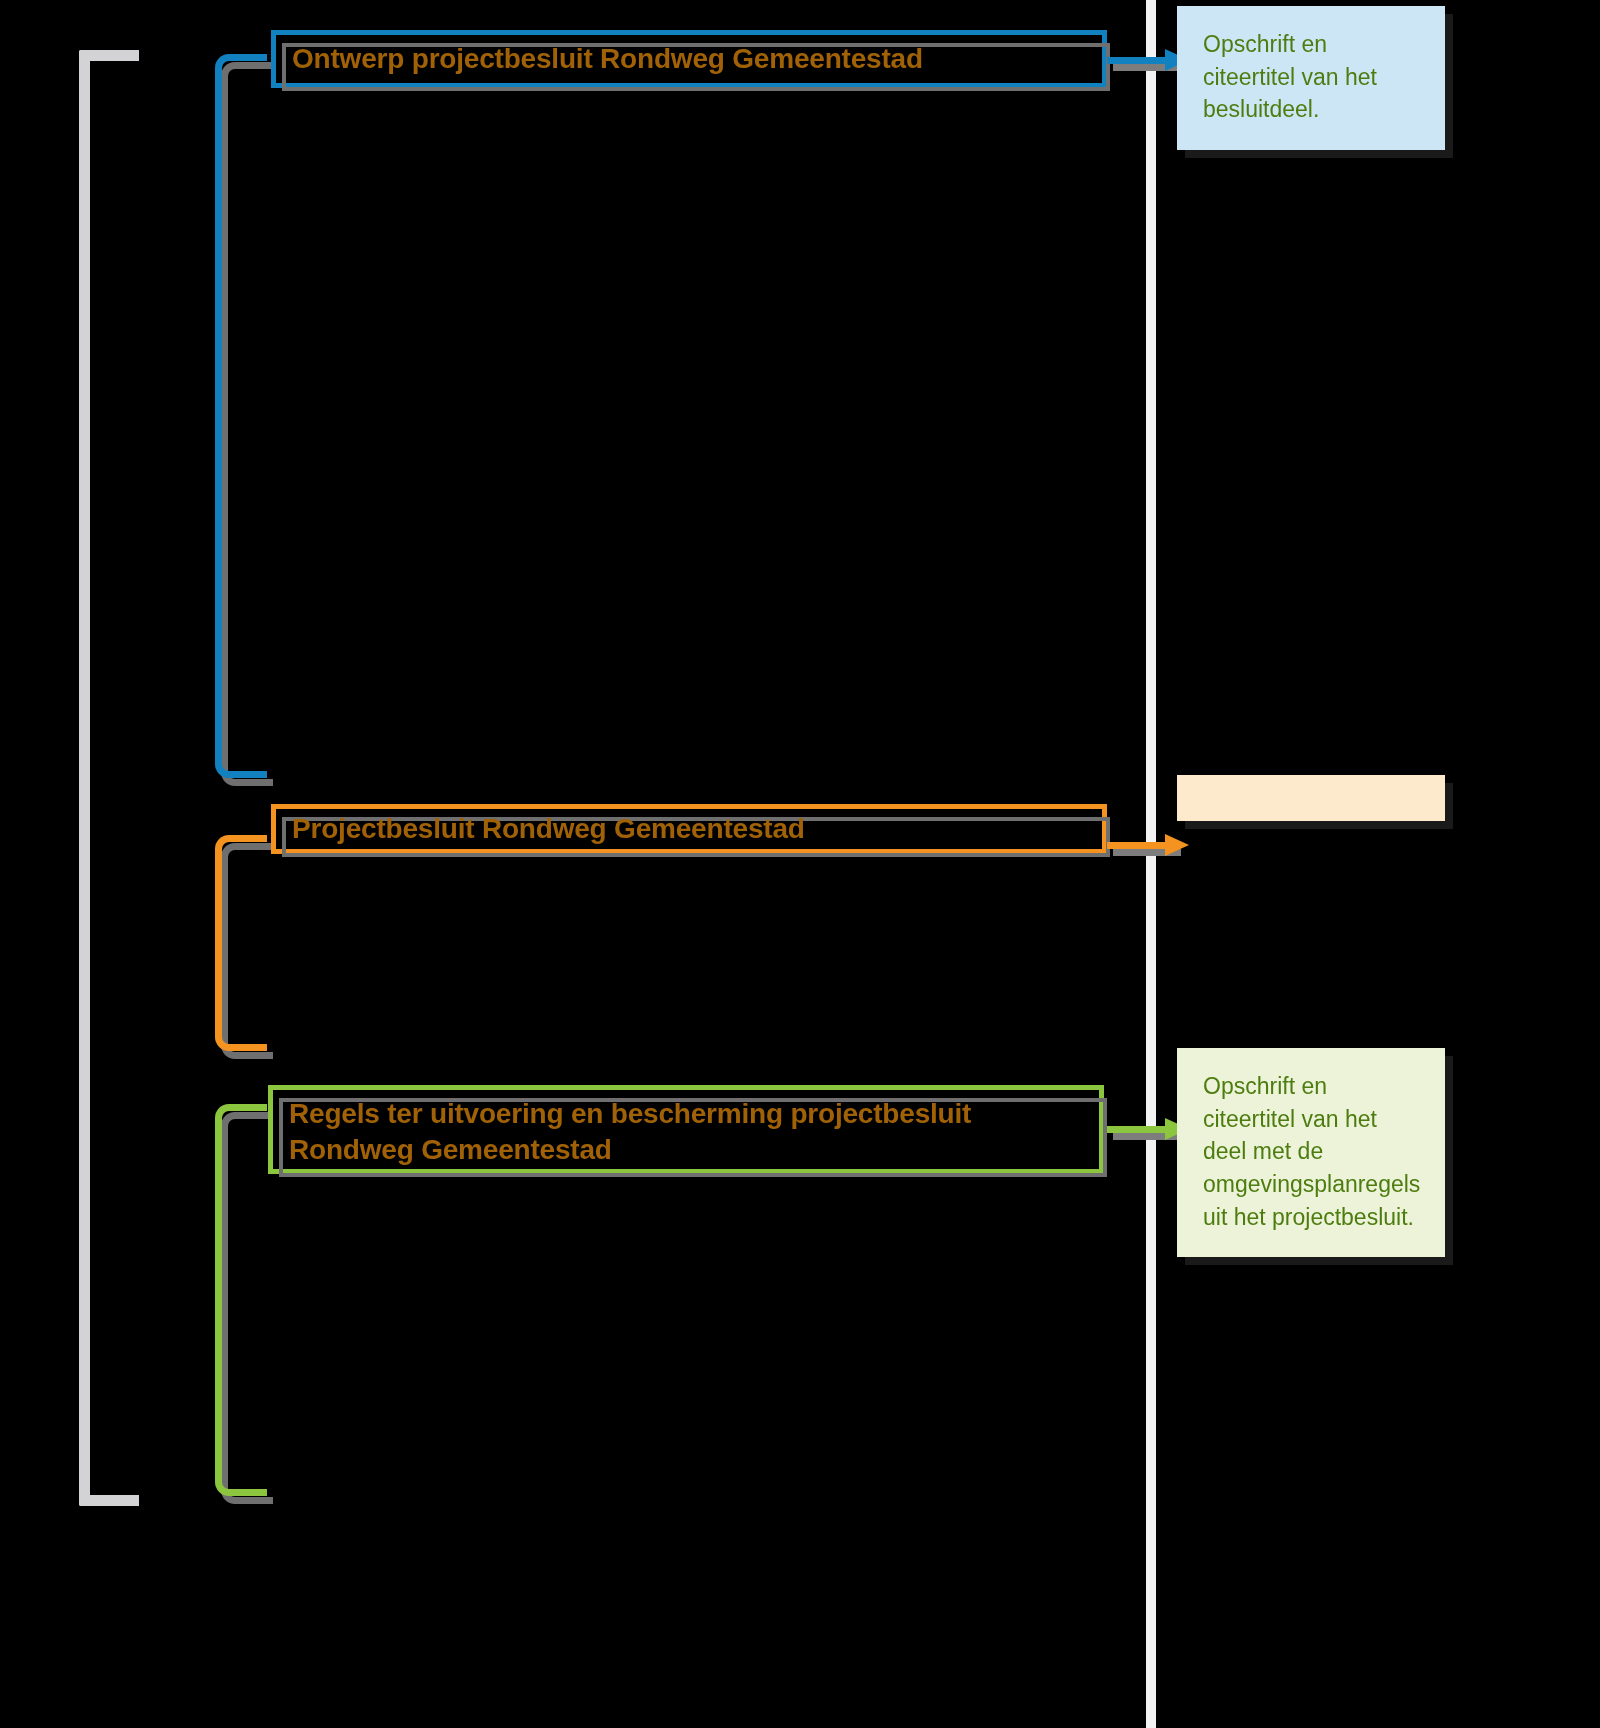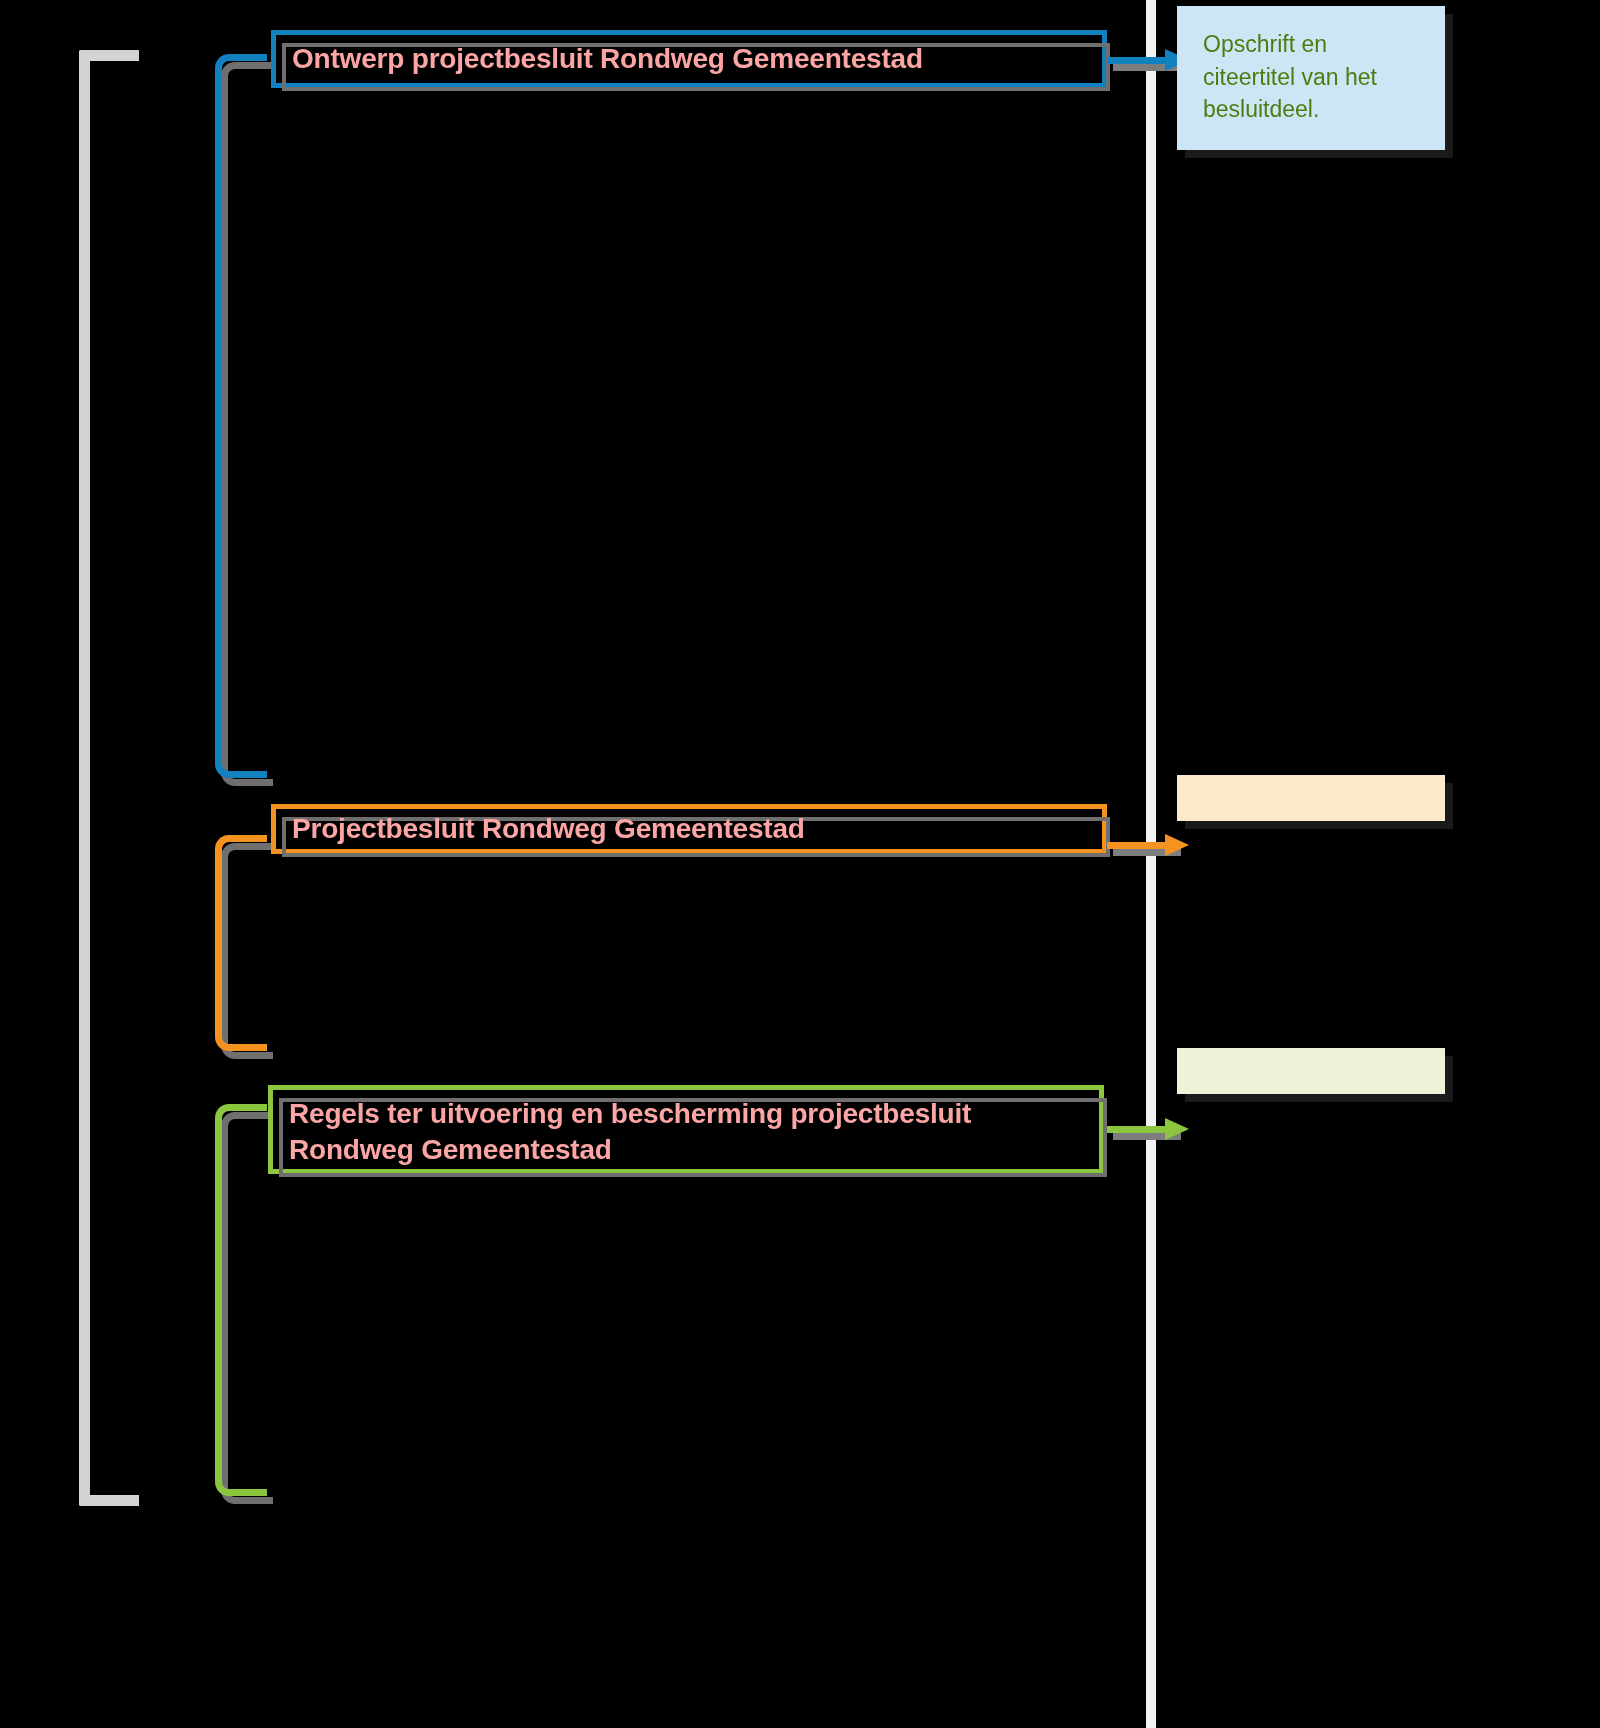--- a/index.html
+++ b/index.html
@@ -79,21 +79,21 @@
     position: absolute;
     left: 6px; top: 8px;
     right: -8px; bottom: -8px;
     background: transparent;
     border: 4px solid #6f6f6f;
     z-index: 0;
   }
   .title-text {
     position: relative;
     z-index: 2;
-    color: #fca5a5;
+    color: #a16207;
     font-weight: bold;
     font-size: 28px;
     line-height: 1.28;
     letter-spacing: -0.2px;
     font-family: "Liberation Sans", sans-serif;
   }
 
   
   .connector {
     position: absolute;
@@ -191,15 +191,16 @@
   </div>
 
   <div class="connector-shadow" style="left:1113px; top:1133px; width:68px;"></div>
   <div class="connector" style="left:1107px; top:1126px; width:82px;">
     <span class="shaft" style="background:#8cc63e;"></span>
     <span class="head" style="border-left:24px solid #8cc63e;"></span>
   </div>
 
   <div class="callout" style="left:1177px; top:1048px; width:268px; background:#ecf3d8;">
     <span class="cshadow"></span>
+    <span>Opschrift en citeertitel van het deel met de omgevingsplanregels uit het projectbesluit.</span>
   </div>
 
 </div>
 
 </body></html>

